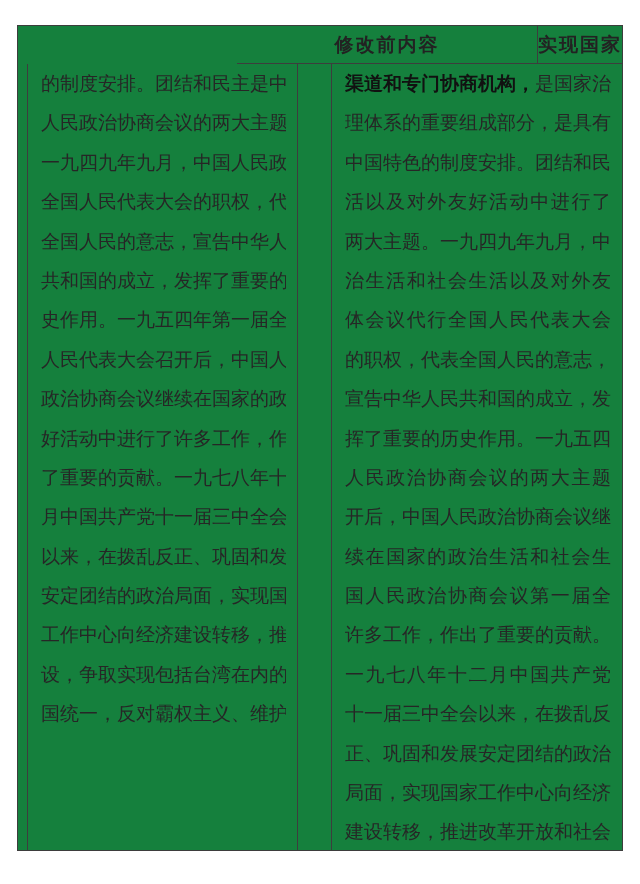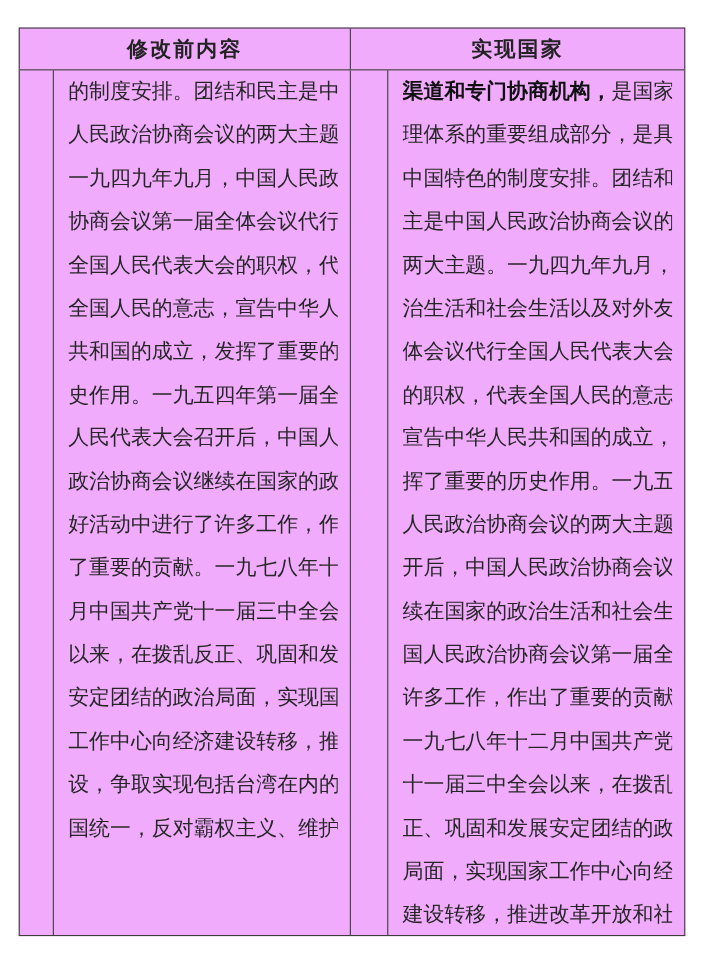--- a/index.html
+++ b/index.html
@@ -17,23 +17,24 @@
     color: #1f1f1f;
   }
   .cmp-table {
     position: absolute;
     left: 17px;
     top: 25px;
     width: 606px;
     height: 826px;
     border: 1px solid #3d3d3d;
     box-sizing: border-box;
-    background: #f0abfc;
+    background: #15803d;
     display: flex;
     flex-direction: column;
+    align-items: flex-end;
   }
   .header-row {
     display: flex;
     height: 38px;
     box-sizing: border-box;
     border-bottom: 1px solid #3d3d3d;
     flex: 0 0 auto;
   }
   .header-cell {
     box-sizing: border-box;
@@ -91,21 +92,20 @@
     <div class="header-row">
       <div class="header-cell before">修改前内容</div>
       <div class="header-cell after">实现国家</div>
     </div>
     <div class="body-row">
       <div class="num-cell before"></div>
       <div class="text-cell before">
           <div class="text-line">的制度安排。团结和民主是中国</div>
           <div class="text-line">人民政治协商会议的两大主题。</div>
           <div class="text-line">一九四九年九月，中国人民政治</div>
-          <div class="text-line">协商会议第一届全体会议代行</div>
           <div class="text-line">全国人民代表大会的职权，代表</div>
           <div class="text-line">全国人民的意志，宣告中华人民</div>
           <div class="text-line">共和国的成立，发挥了重要的历</div>
           <div class="text-line">史作用。一九五四年第一届全国</div>
           <div class="text-line">人民代表大会召开后，中国人民</div>
           <div class="text-line">政治协商会议继续在国家的政</div>
           <div class="text-line">好活动中进行了许多工作，作出</div>
           <div class="text-line">了重要的贡献。一九七八年十二</div>
           <div class="text-line">月中国共产党十一届三中全会</div>
           <div class="text-line">以来，在拨乱反正、巩固和发展</div>
@@ -113,21 +113,21 @@
           <div class="text-line">工作中心向经济建设转移，推进</div>
           <div class="text-line">设，争取实现包括台湾在内的祖</div>
           <div class="text-line">国统一，反对霸权主义、维护世</div>
         </div>
       <div class="num-cell after"></div>
       <div class="text-cell after">
         <div class="text-line"><span class="bold-lead">渠道和专门协商机构，</span><span>是国家治</span></div>
         <div>
             <div class="text-line">理体系的重要组成部分，是具有</div>
             <div class="text-line">中国特色的制度安排。团结和民</div>
-            <div class="text-line">主是中国人民政治协商会议的</div>
+            <div class="text-line">活以及对外友好活动中进行了</div>
             <div class="text-line">两大主题。一九四九年九月，中</div>
             <div class="text-line">治生活和社会生活以及对外友</div>
             <div class="text-line">体会议代行全国人民代表大会</div>
             <div class="text-line">的职权，代表全国人民的意志，</div>
             <div class="text-line">宣告中华人民共和国的成立，发</div>
             <div class="text-line">挥了重要的历史作用。一九五四</div>
             <div class="text-line">人民政治协商会议的两大主题</div>
             <div class="text-line">开后，中国人民政治协商会议继</div>
             <div class="text-line">续在国家的政治生活和社会生</div>
             <div class="text-line">国人民政治协商会议第一届全</div>

